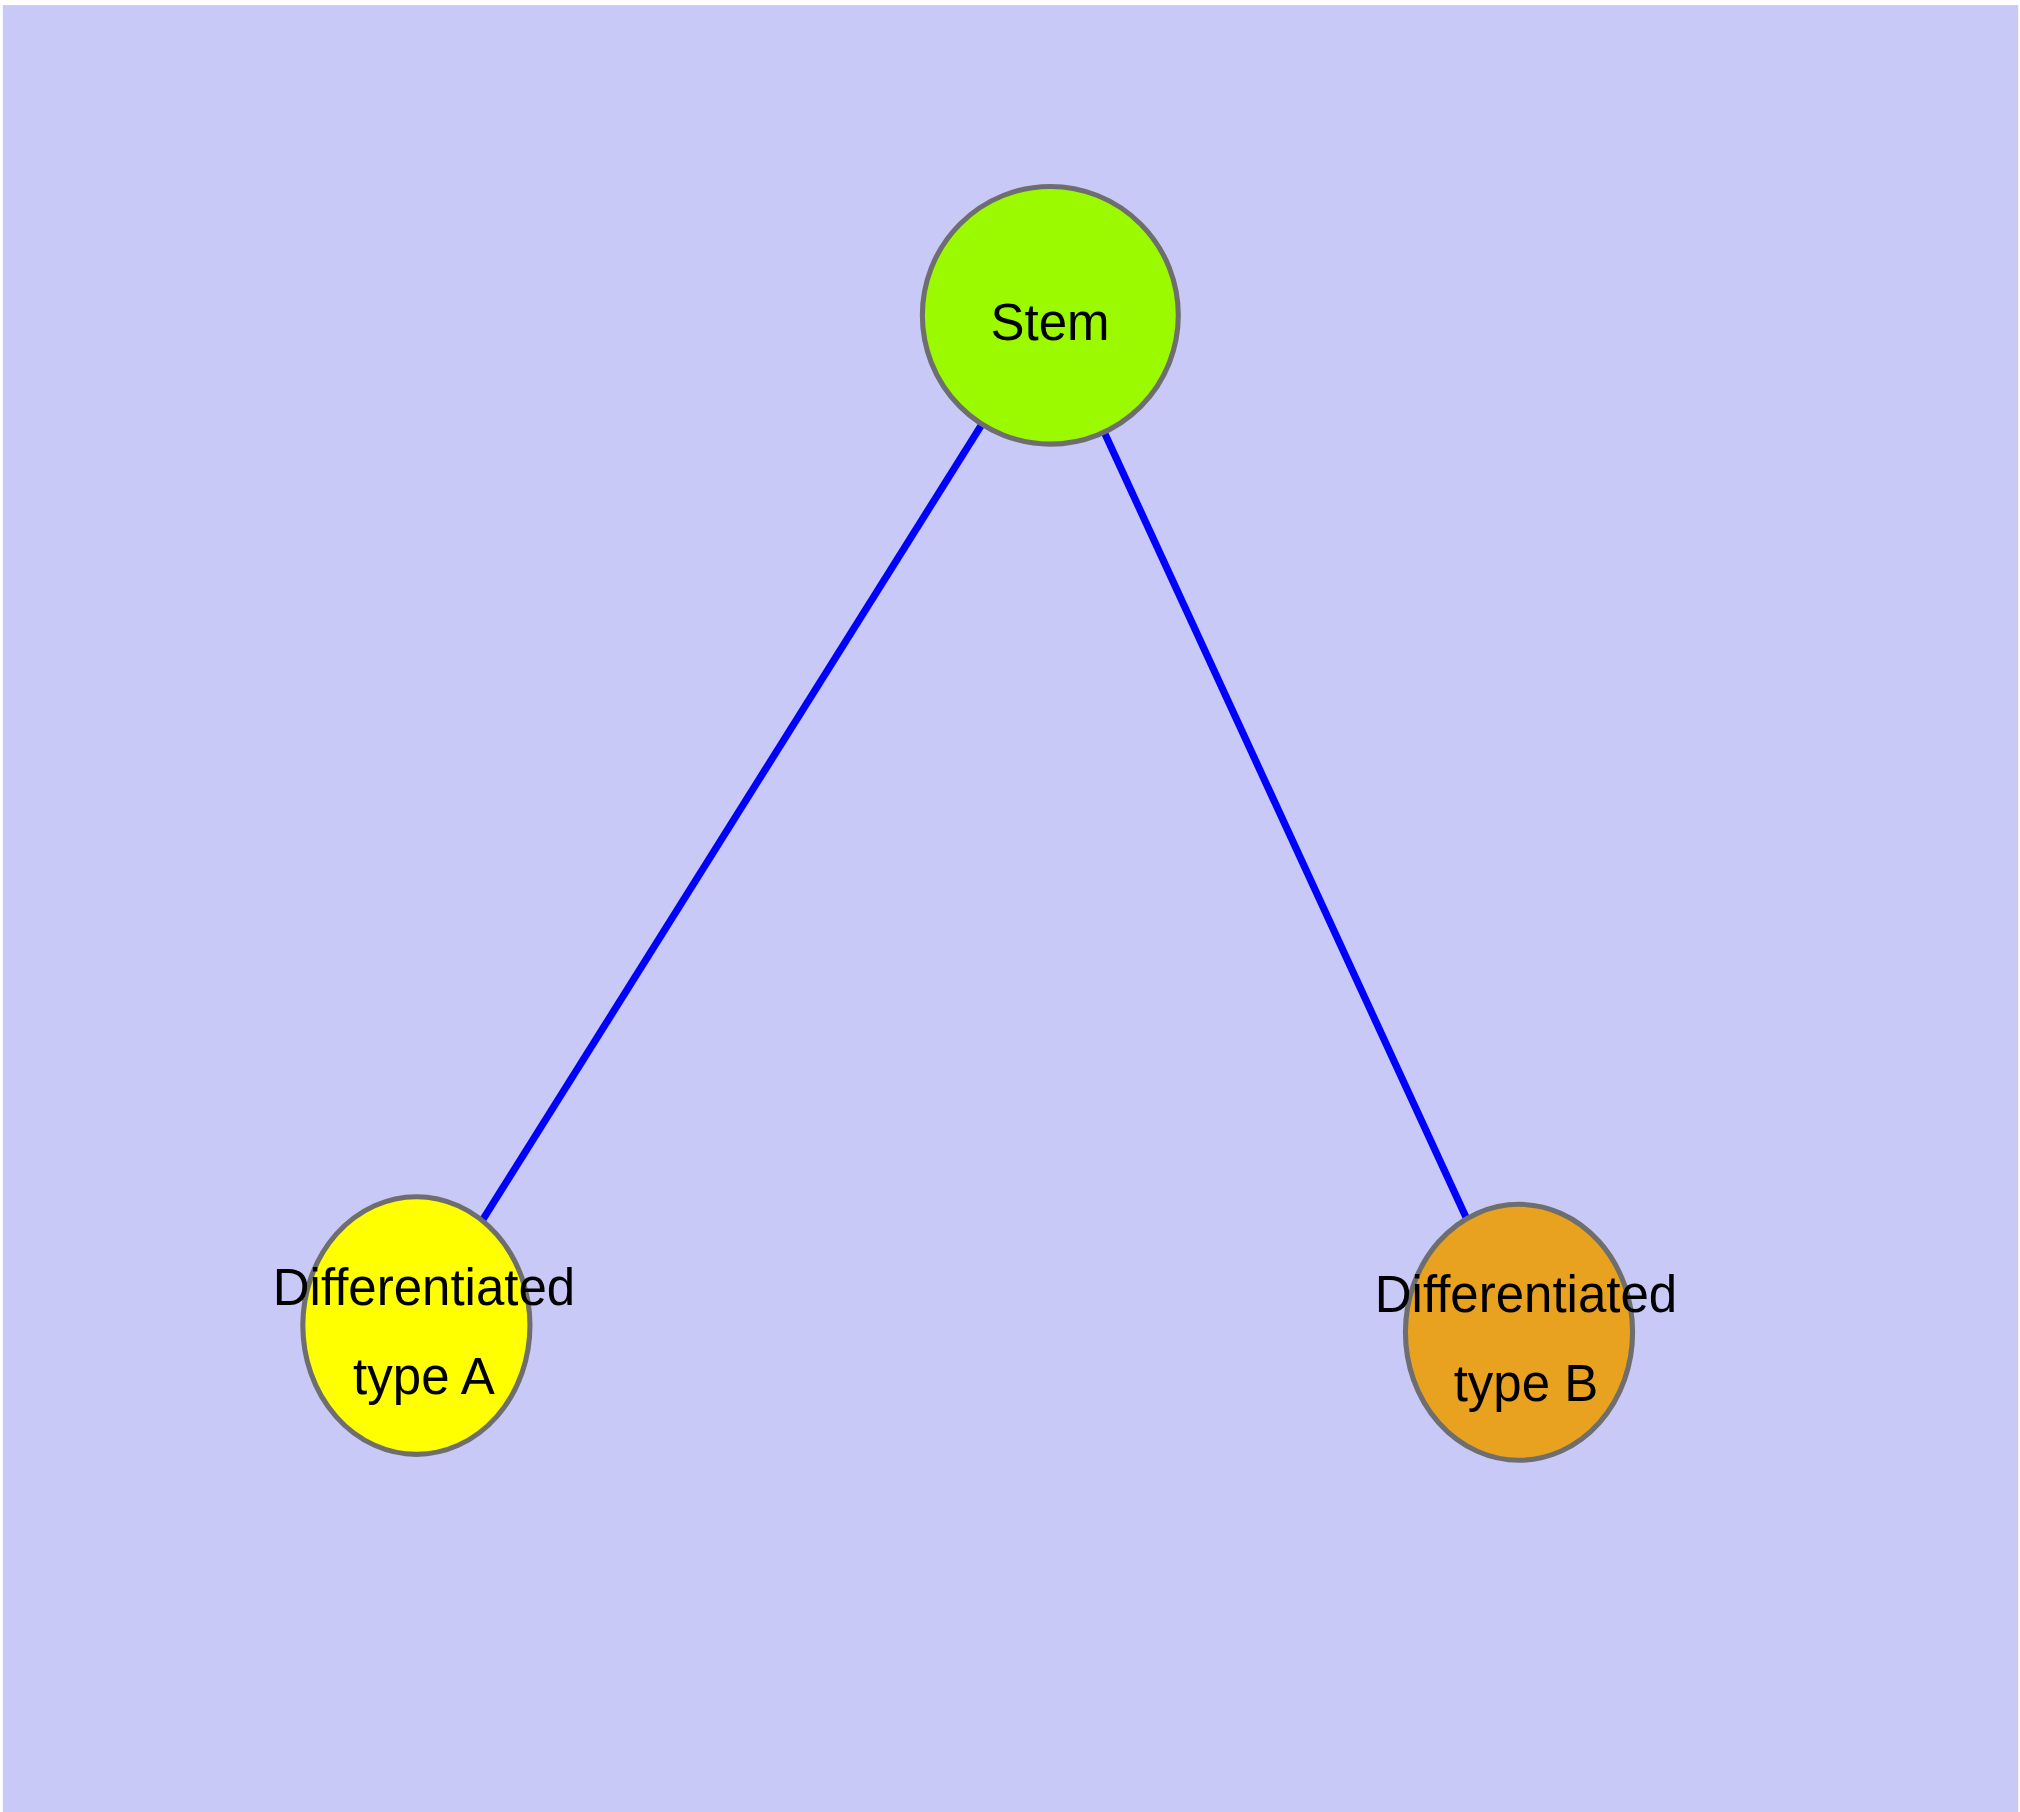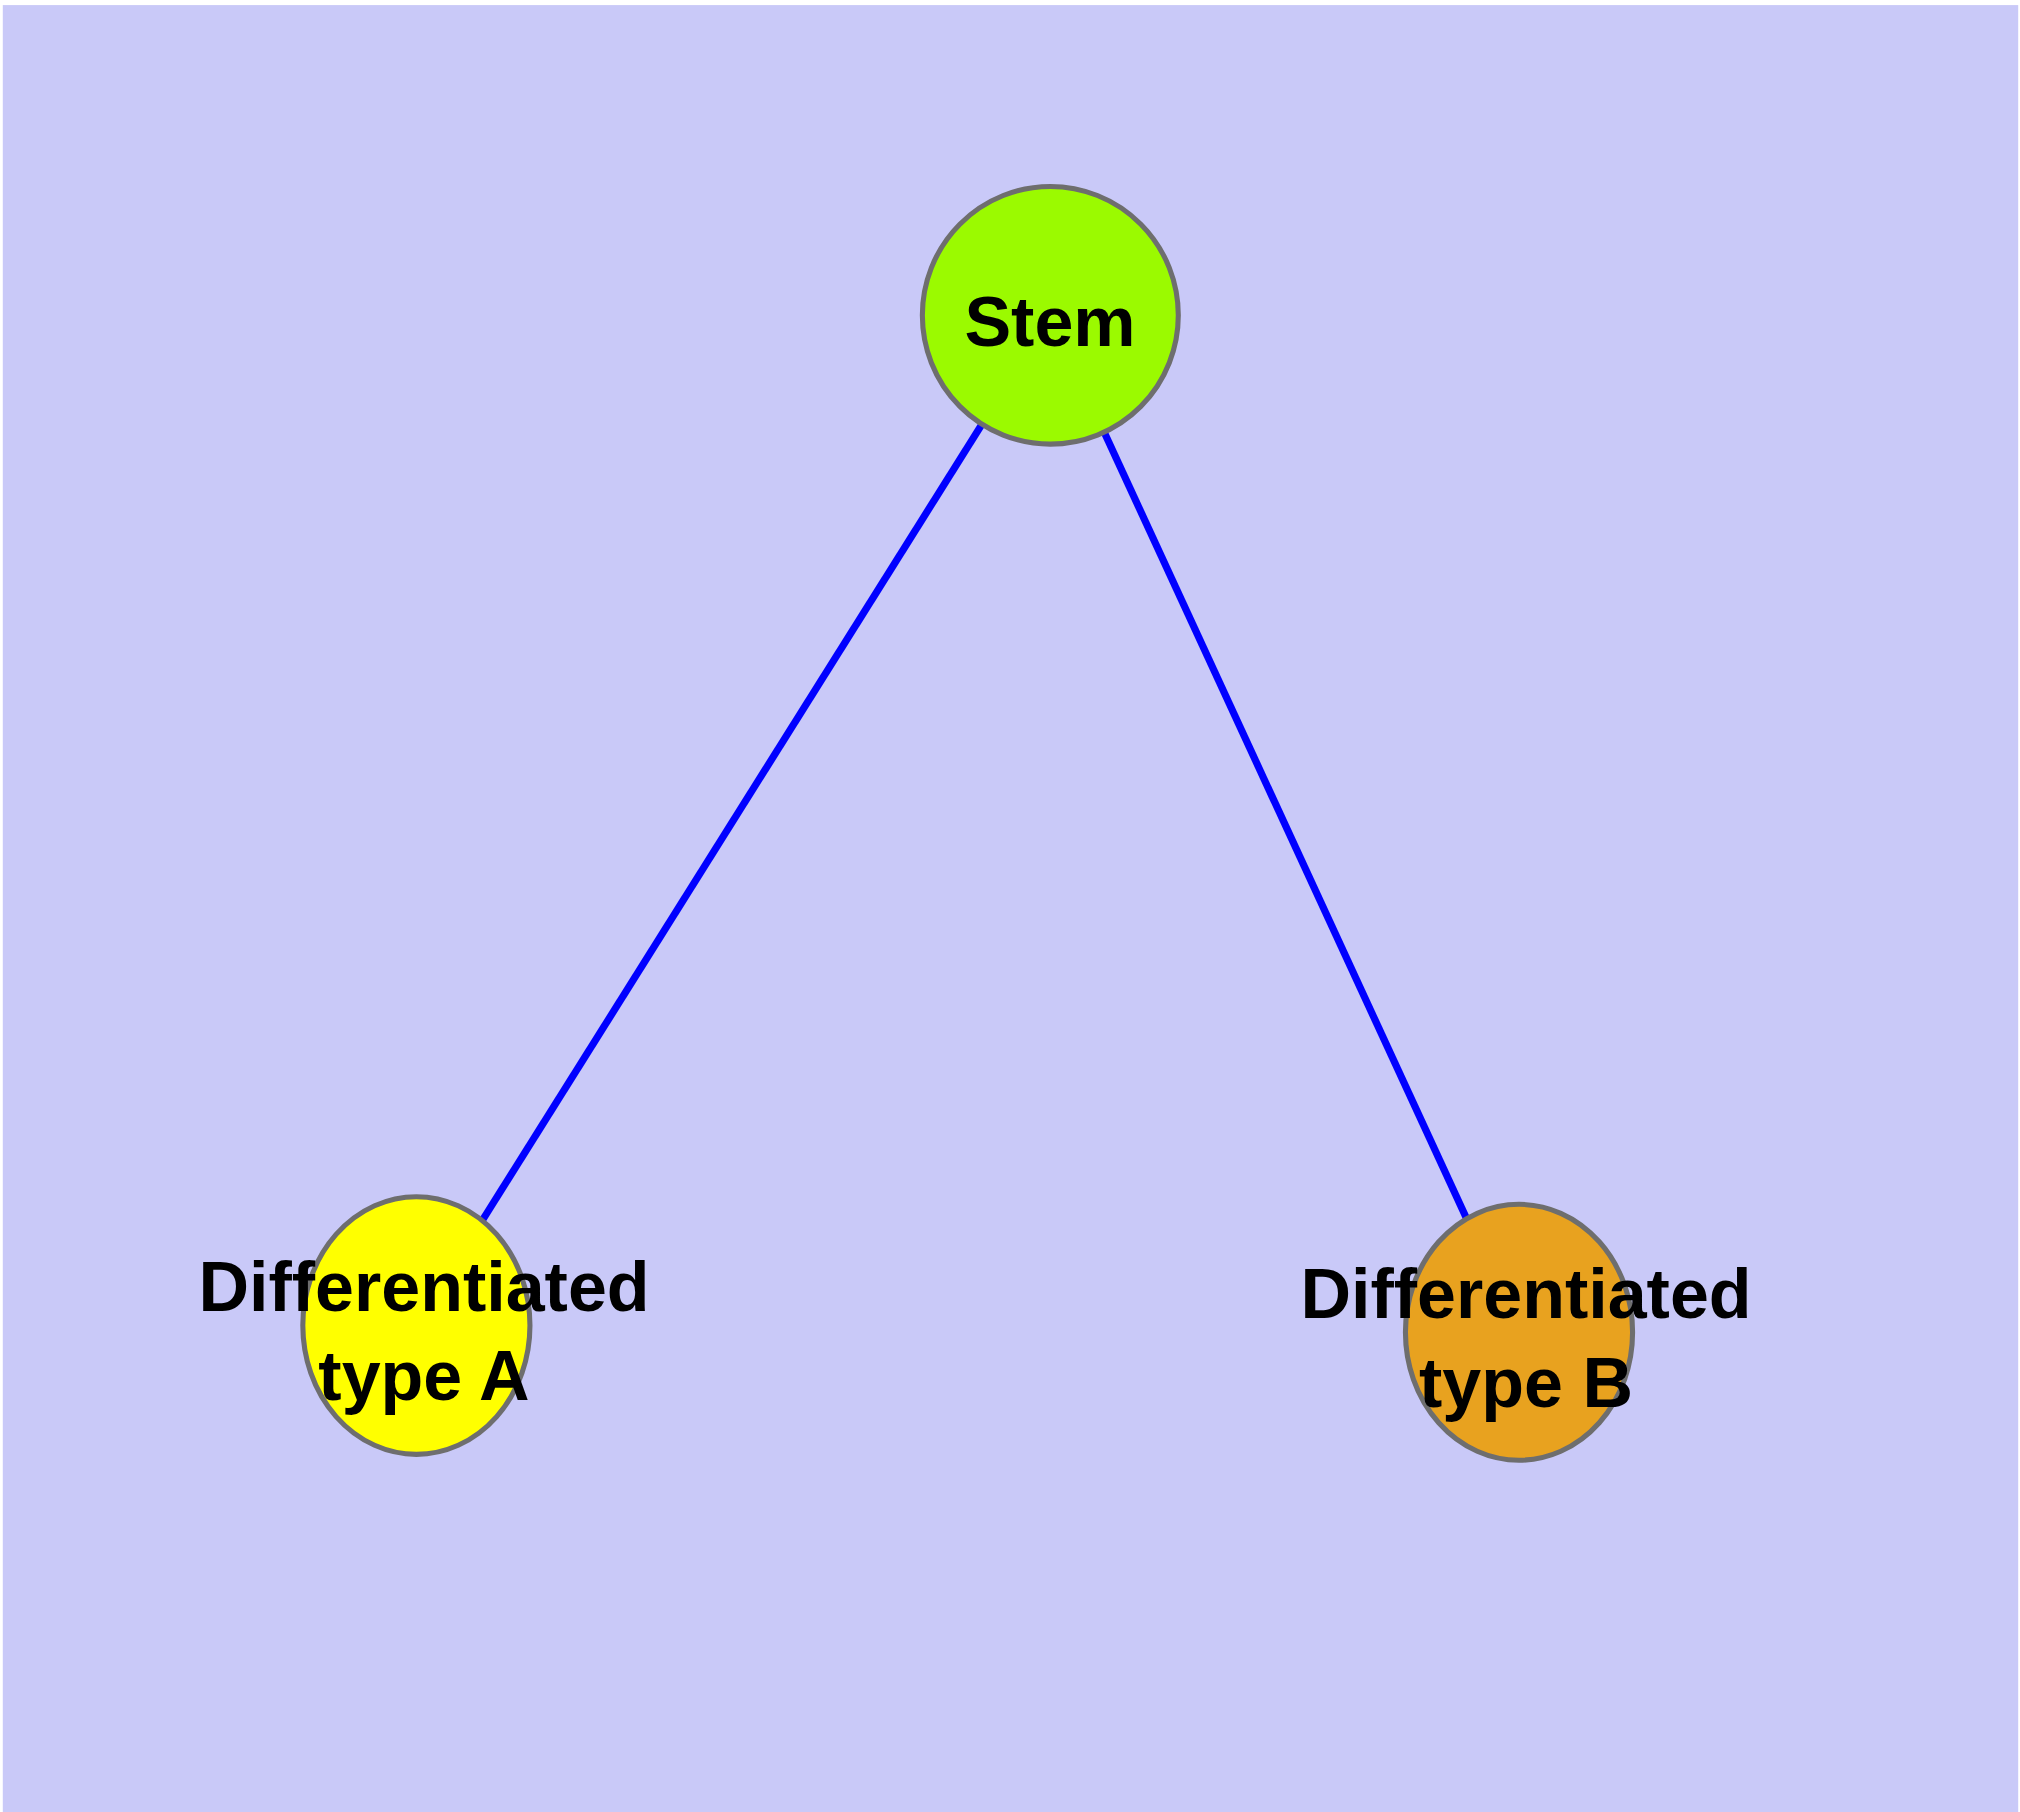--- a/index.html
+++ b/index.html
@@ -18,22 +18,22 @@
   }
   .stage svg {
     position: absolute;
     left: 0;
     top: 0;
     display: block;
   }
   .node-label {
     position: absolute;
     transform: translate(-50%, -50%);
-    font-weight: bold;
-    font-size: 70px;
+    font-weight: normal;
+    font-size: 51px;
     line-height: 89px;
     white-space: pre-line;
     text-align: center;
     color: #000000;
     pointer-events: none;
   }
 </style>
 </head>
 <body>
 

